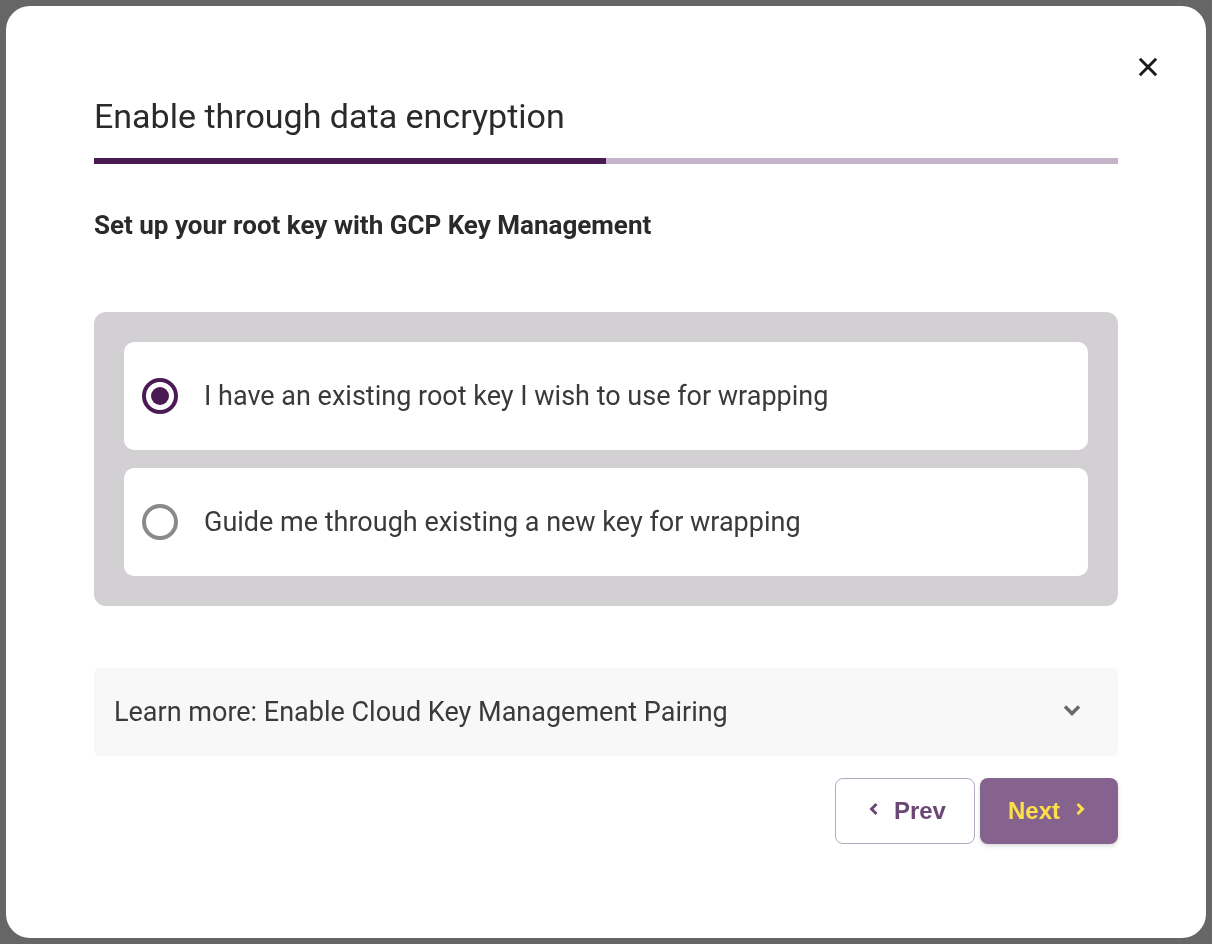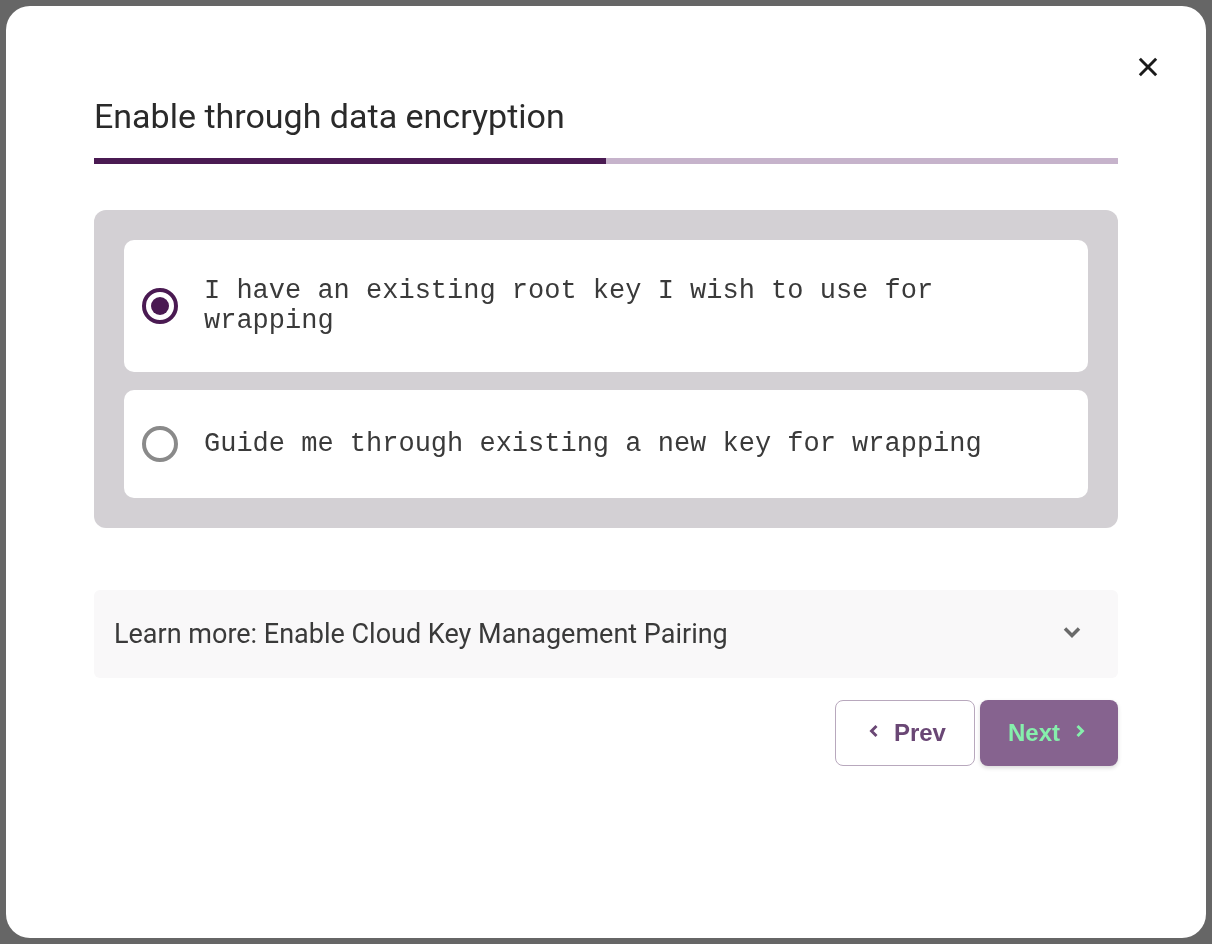--- a/index.html
+++ b/index.html
@@ -91,21 +91,20 @@
     }
     
     .option-card {
       background: #ffffff;
       border-radius: 10px;
       padding: 36px 30px 36px 18px;
       display: flex;
       align-items: center;
       gap: 26px;
       cursor: pointer;
-      font-family: Liberation Mono, monospace;
     }
     
     .radio {
       width: 36px;
       height: 36px;
       border-radius: 50%;
       flex-shrink: 0;
       position: relative;
     }
     
@@ -177,21 +176,21 @@
     }
     
     .btn-prev {
       background: #ffffff;
       color: #6a4775;
       border: 1.5px solid #b8a8bd;
     }
     
     .btn-next {
       background: #86638f;
-      color: #86efac;
+      color: #fde047;
       box-shadow: 0 2px 4px rgba(0,0,0,0.15);
     }
     
     .chevron-icon {
       width: 20px;
       height: 20px;
     }
   </style>
 </head>
 <body>
@@ -206,20 +205,21 @@
       </svg>
     </span>
   </button>
 
   <h1 class="modal-title">Enable through data encryption</h1>
 
   <div class="progress-bar">
     <div class="progress-fill"></div>
   </div>
 
+  <h2 class="section-heading">Set up your root key with GCP Key Management</h2>
 
   <div class="options-panel">
 
     <div class="option-card">
       <div class="radio selected"></div>
       <span class="option-label">I have an existing root key I wish to use for wrapping</span>
     </div>
 
     <div class="option-card">
       <div class="radio unselected"></div>

